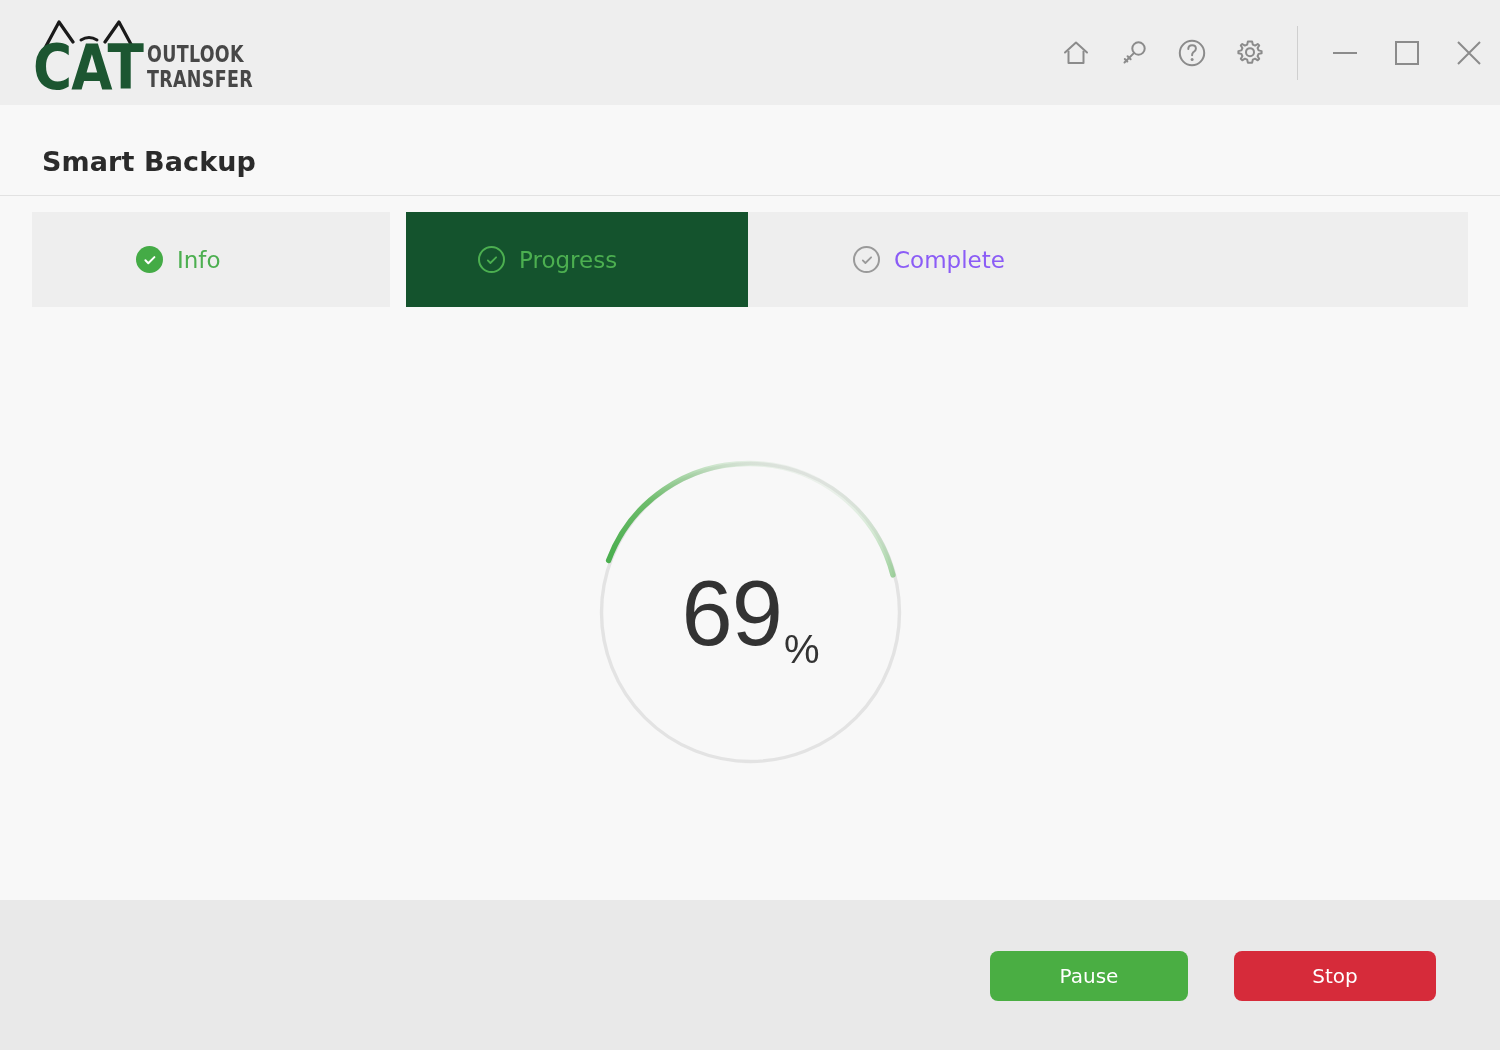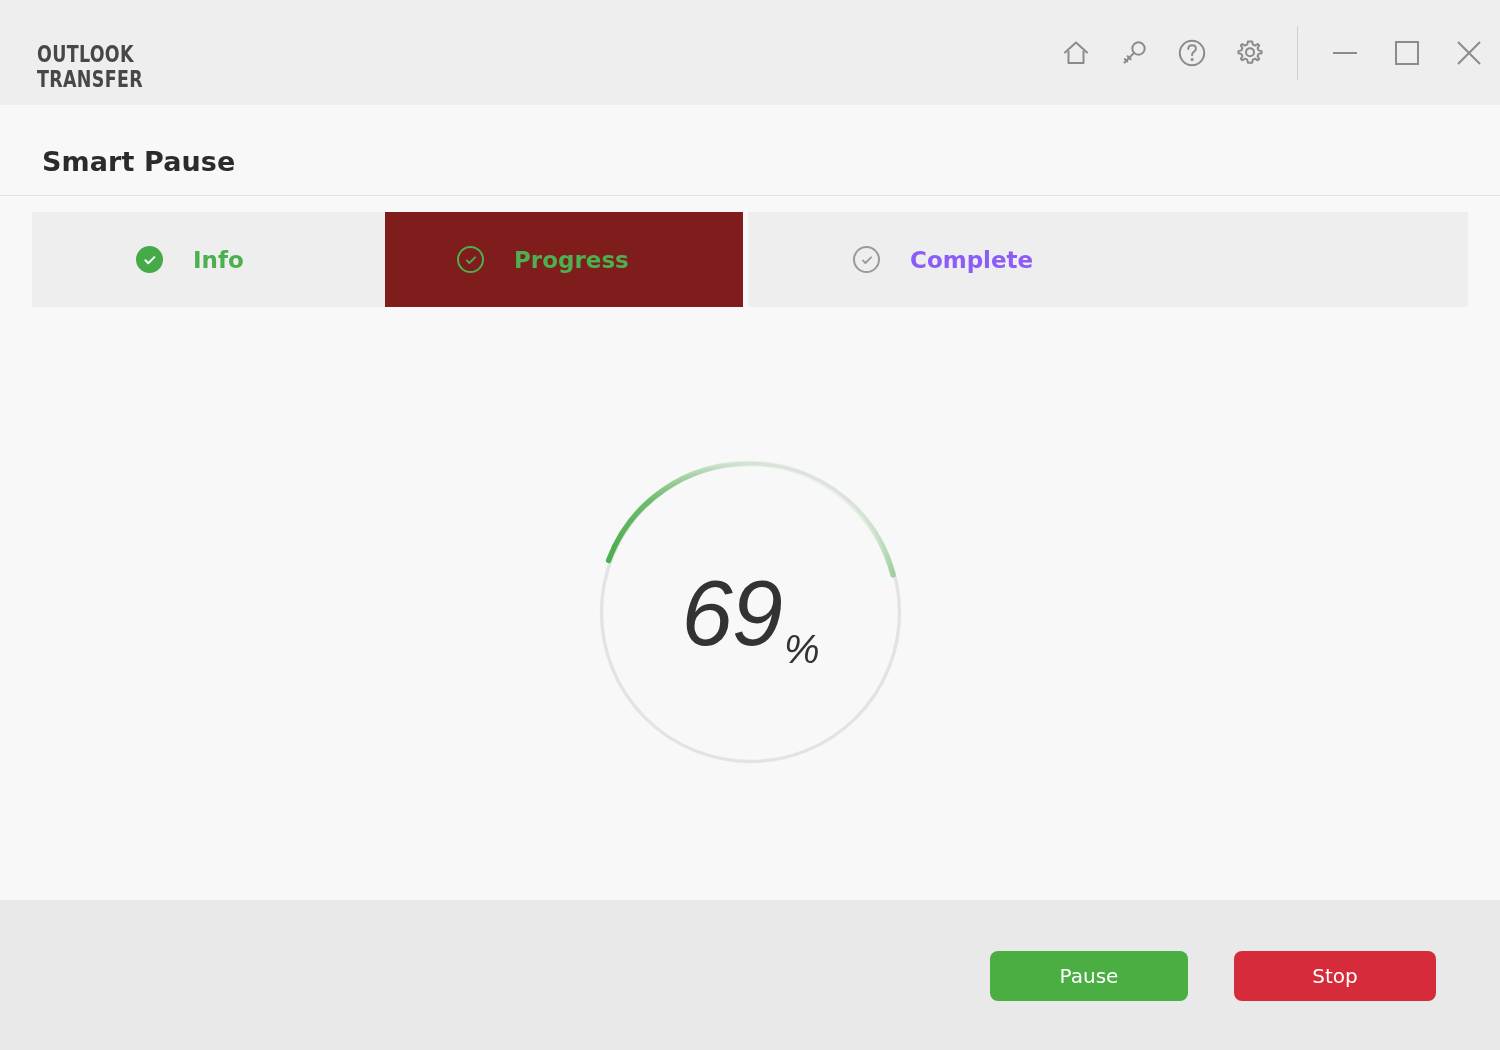--- a/index.html
+++ b/index.html
@@ -142,28 +142,27 @@
   .tab {
     position: absolute;
     top: 15px;
     height: 95px;
     display: flex;
     align-items: center;
     box-sizing: border-box;
     font-size: 23px;
   }
   .tab-info   { left: 32px;  width: 358px; background: #eeeeee; }
-  .tab-prog   { left: 385px; width: 358px; background: #7f1d1d; }
+  .tab-prog   { left: 406px; width: 358px; background: #14532d; }
   .tab-comp   { left: 748px; width: 720px; background: #eeeeee; }
 
   .tab-inner {
     display: flex;
     align-items: center;
-    gap: 30px;
-    font-weight: bold;
+    gap: 14px;
   }
   .tab-info .tab-inner { margin-left: 104px; }
   .tab-prog .tab-inner { margin-left: 72px; }
   .tab-comp .tab-inner { margin-left: 105px; }
 
   .tab-label { font-family: "DejaVu Sans", sans-serif; font-size: 23px; }
   .tab-label.green { color: #4caf50; }
   .tab-label.gray  { color: #8b5cf6; }
 
   .check-filled {
@@ -195,21 +194,20 @@
   }
 
   
   .bodyarea {
     position: absolute;
     left: 0;
     top: 317px;
     width: 1500px;
     height: 583px;
     background: #f8f8f8;
-    font-style: italic;
   }
   .gauge {
     position: absolute;
     left: 598px;
     top: 143px;
     width: 305px;
     height: 305px;
   }
   .gauge svg { display: block; }
   .gauge-text {
@@ -265,20 +263,28 @@
   .btn-stop  { left: 1234px; top: 51px; width: 202px; background: #d62b3a; }
 </style>
 </head>
 <body>
 
 <div class="app">
 
   <div class="titlebar">
 
     <div class="logo">
+      <div class="logo-cat-wrap">
+        <svg class="logo-ears" viewBox="0 0 96 32">
+          <path d="M4 30 L18 4 L32 24" fill="none" stroke="#1a1a1a" stroke-width="3.2" stroke-linecap="round" stroke-linejoin="round"></path>
+          <path d="M64 24 L78 4 L92 30" fill="none" stroke="#1a1a1a" stroke-width="3.2" stroke-linecap="round" stroke-linejoin="round"></path>
+          <path d="M40 22 Q48 17 56 22" fill="none" stroke="#1a1a1a" stroke-width="3" stroke-linecap="round"></path>
+        </svg>
+        <div class="logo-cat">CAT</div>
+      </div>
       <div class="logo-words">
         <div>OUTLOOK</div>
         <div>TRANSFER</div>
       </div>
     </div>
 
     <div class="titlebar-icons">
 
       <div class="ticon">
         <svg width="30" height="30" viewBox="0 0 30 30">
@@ -330,21 +336,21 @@
       <div class="wctrl">
         <svg width="34" height="34" viewBox="0 0 34 34">
           <path d="M6 6 L28 28 M28 6 L6 28" fill="none" stroke="#8b8b8b" stroke-width="2"></path>
         </svg>
       </div>
 
     </div>
   </div>
 
   <div class="pagetitle-band">
-    <div class="pagetitle">Smart Pause</div>
+    <div class="pagetitle">Smart Backup</div>
   </div>
 
   <div class="tabstrip">
 
     <div class="tab tab-info">
       <div class="tab-inner">
         <div class="check-filled">
           <svg width="16" height="16" viewBox="0 0 16 16">
             <path d="M3.4 8.3 L6.3 11.2 L12.4 5.1" fill="none" stroke="#ffffff" stroke-width="2" stroke-linecap="round" stroke-linejoin="round"></path>
           </svg>

